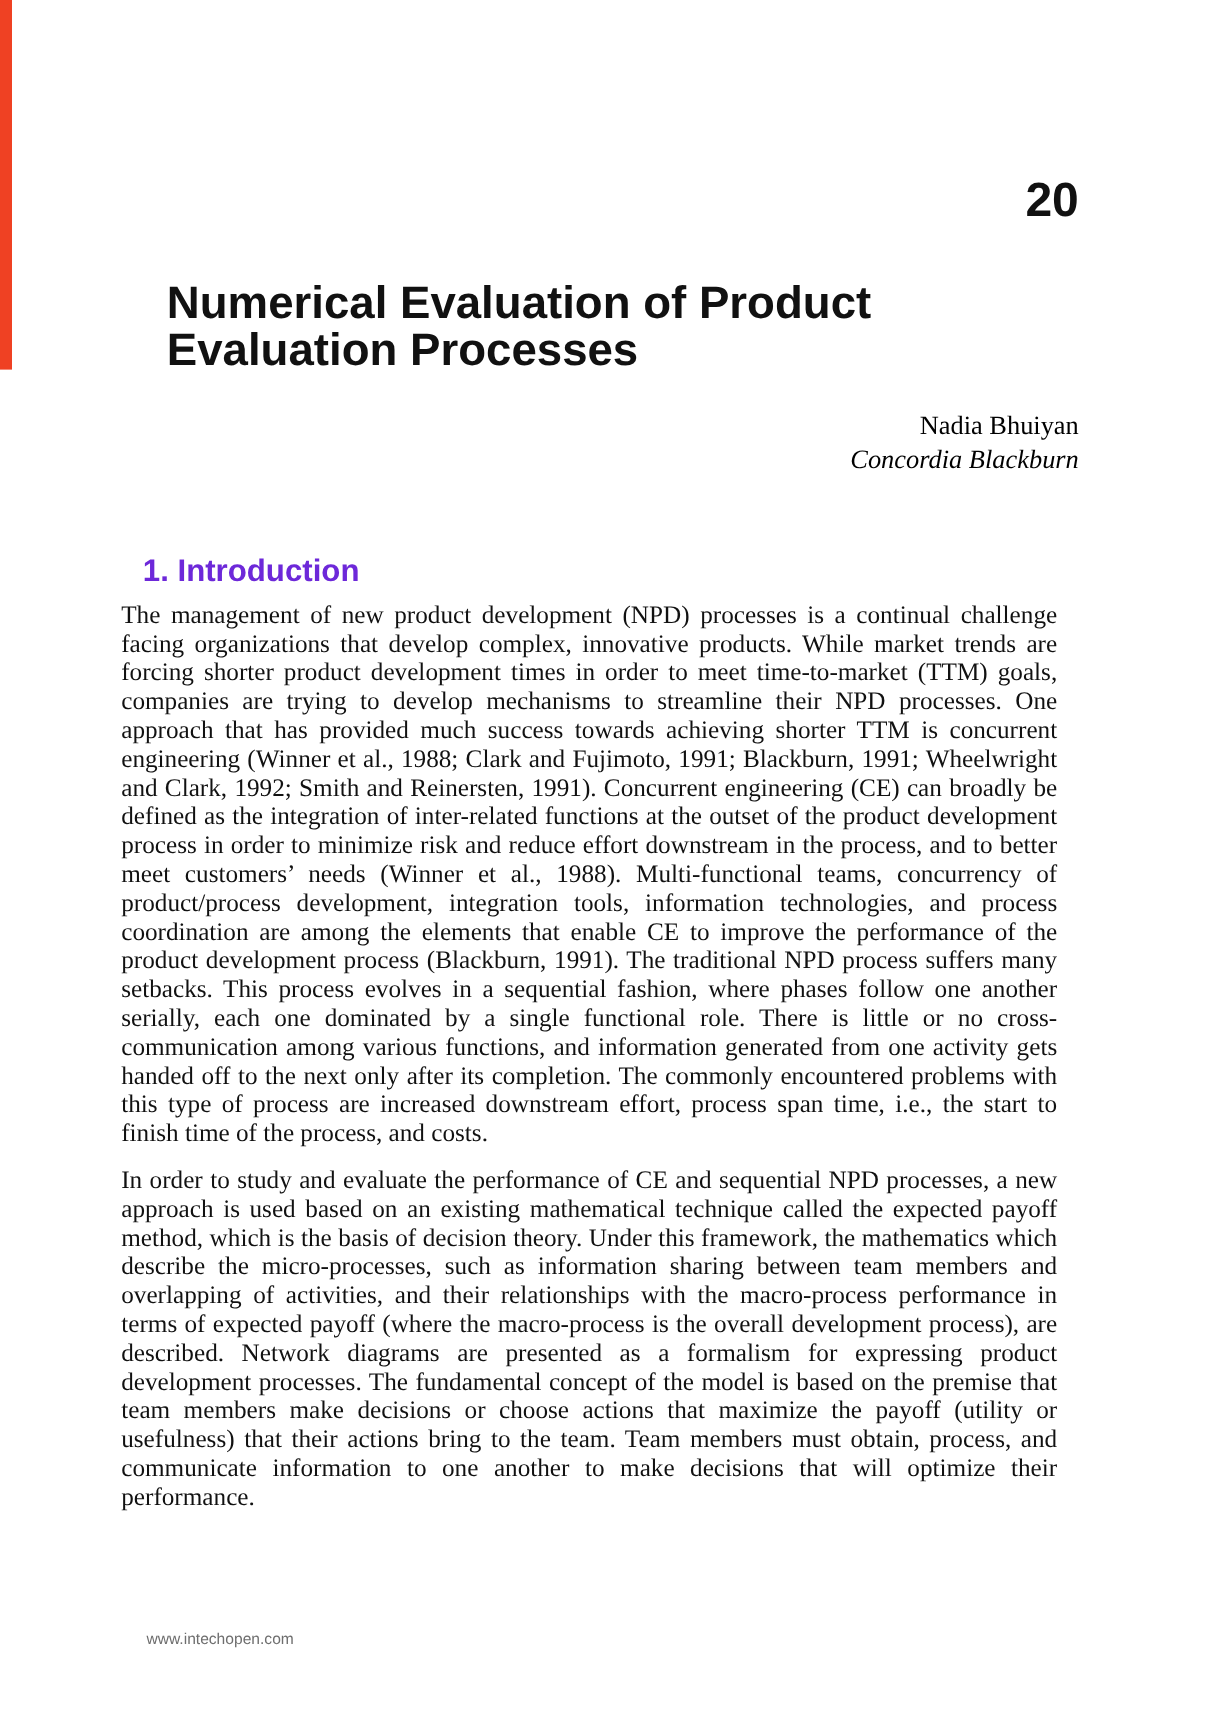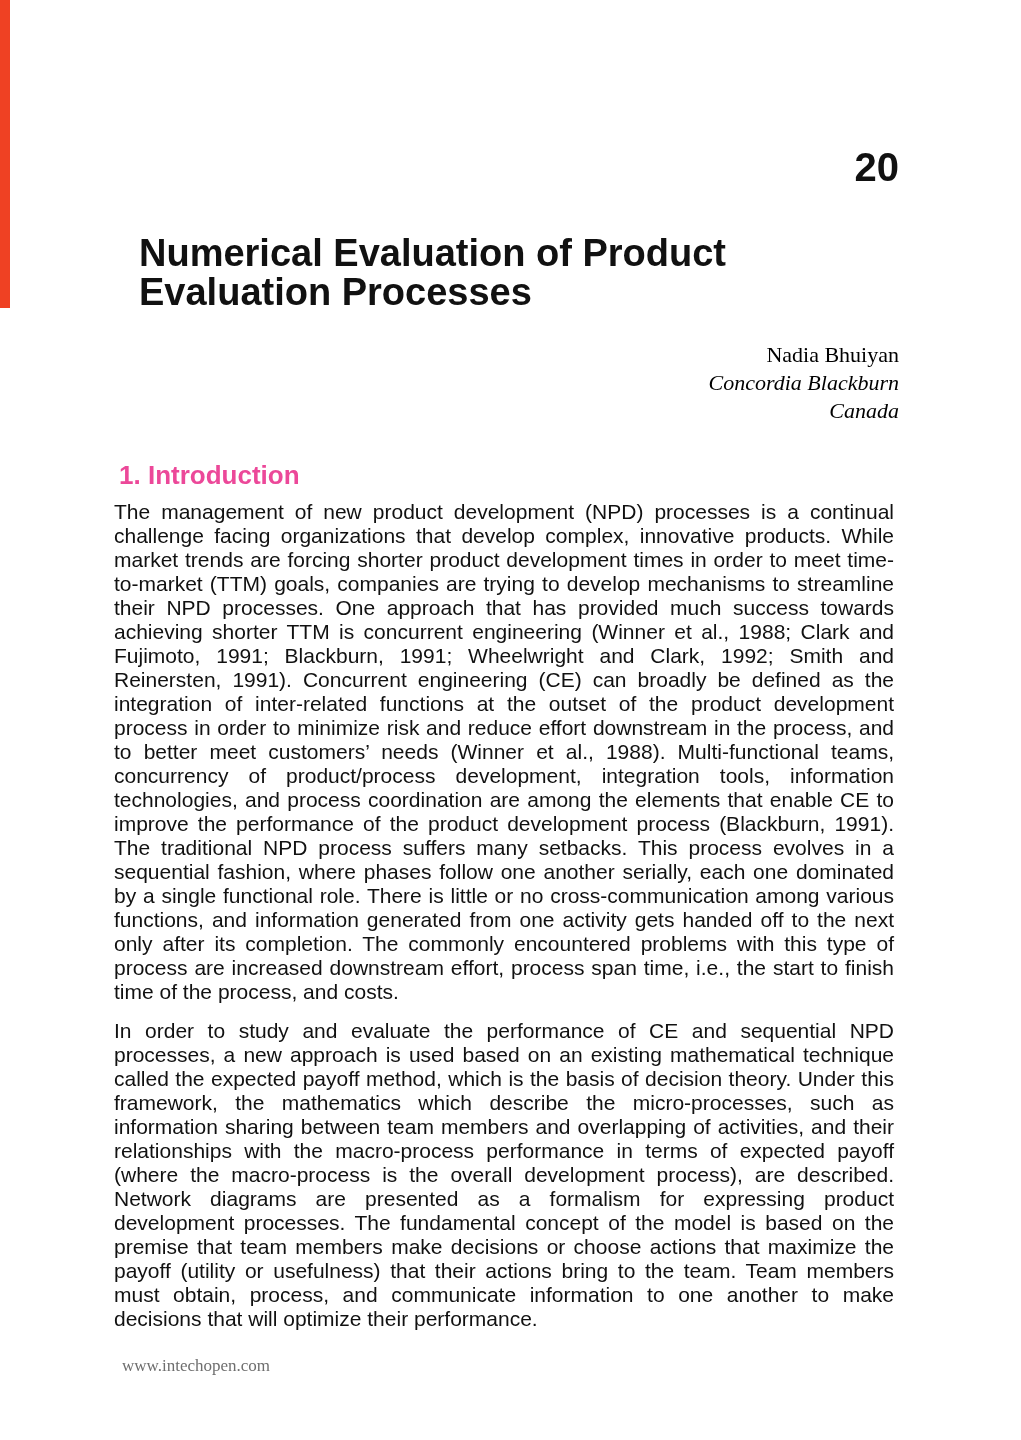--- a/index.html
+++ b/index.html
@@ -61,45 +61,45 @@
     font-style: italic;
   }
   .section-heading {
     position: absolute;
     top: 461px;
     left: 119px;
     font-family: "Liberation Sans", sans-serif;
     font-weight: bold;
     font-size: 26px;
     line-height: 28px;
-    color: #ec4899;
+    color: #6d28d9;
   }
   .body-text {
     position: absolute;
     top: 500px;
-    left: 114px;
+    left: 101px;
     width: 780px;
-    font-family: Liberation Sans, sans-serif;
+    font-family: Liberation Serif, serif;
     font-size: 21px;
     line-height: 24px;
     text-align: justify;
     color: #111111;
   }
   .body-text p {
     margin: 0;
   }
   .body-text p + p {
     margin-top: 15px;
   }
   .page-footer {
     position: absolute;
     top: 1354px;
     left: 122px;
-    font-family: Liberation Serif, serif;
-    font-size: 17px;
+    font-family: Liberation Sans, sans-serif;
+    font-size: 13px;
     line-height: 24px;
     text-decoration: none;
   }
 </style>
 </head>
 <body>
 
 <div class="page">
 
   <div class="accent-stripe" style="background-color: rgb(239, 65, 35);"></div>
@@ -107,21 +107,20 @@
   <div class="chapter-number">20</div>
 
   <div class="title">
     <div>Numerical Evaluation of Product</div>
     <div>Evaluation Processes</div>
   </div>
 
   <div class="author-block">
     <div class="name">Nadia Bhuiyan</div>
     <div class="affil">Concordia Blackburn</div>
-    <div class="country">Canada</div>
   </div>
 
   <div class="section-heading">1. Introduction</div>
 
   <div class="body-text">
     <p>The management of new product development (NPD) processes is a continual challenge facing organizations that develop complex, innovative products. While market trends are forcing shorter product development times in order to meet time-to-market (TTM) goals, companies are trying to develop mechanisms to streamline their NPD processes. One approach that has provided much success towards achieving shorter TTM is concurrent engineering (Winner et al., 1988; Clark and Fujimoto, 1991; Blackburn, 1991; Wheelwright and Clark, 1992; Smith and Reinersten, 1991). Concurrent engineering (CE) can broadly be defined as the integration of inter-related functions at the outset of the product development process in order to minimize risk and reduce effort downstream in the process, and to better meet customers’ needs (Winner et al., 1988). Multi-functional teams, concurrency of product/process development, integration tools, information technologies, and process coordination are among the elements that enable CE to improve the performance of the product development process (Blackburn, 1991). The traditional NPD process suffers many setbacks. This process evolves in a sequential fashion, where phases follow one another serially, each one dominated by a single functional role. There is little or no cross-communication among various functions, and information generated from one activity gets handed off to the next only after its completion. The commonly encountered problems with this type of process are increased downstream effort, process span time, i.e., the start to finish time of the process, and costs.</p>
     <p>In order to study and evaluate the performance of CE and sequential NPD processes, a new approach is used based on an existing mathematical technique called the expected payoff method, which is the basis of decision theory. Under this framework, the mathematics which describe the micro-processes, such as information sharing between team members and overlapping of activities, and their relationships with the macro-process performance in terms of expected payoff (where the macro-process is the overall development process), are described. Network diagrams are presented as a formalism for expressing product development processes. The fundamental concept of the model is based on the premise that team members make decisions or choose actions that maximize the payoff (utility or usefulness) that their actions bring to the team. Team members must obtain, process, and communicate information to one another to make decisions that will optimize their performance.</p>
   </div>
 
   <a class="page-footer" href="#" style="color: rgb(110, 110, 110);">www.intechopen.com</a>

